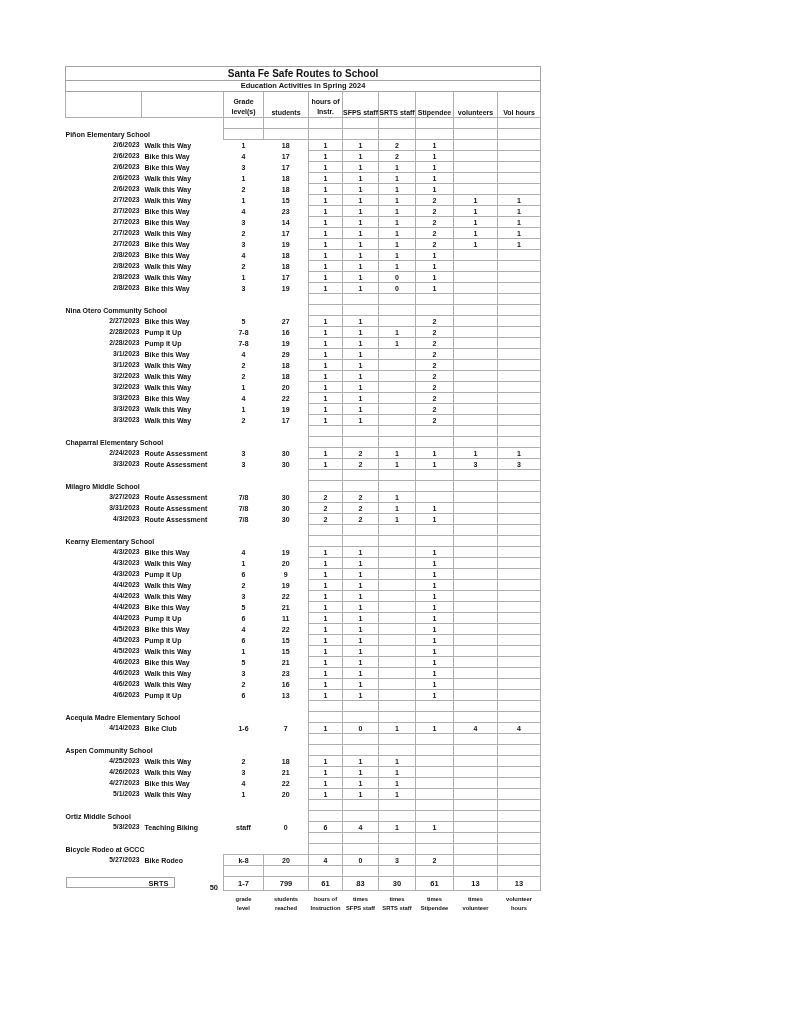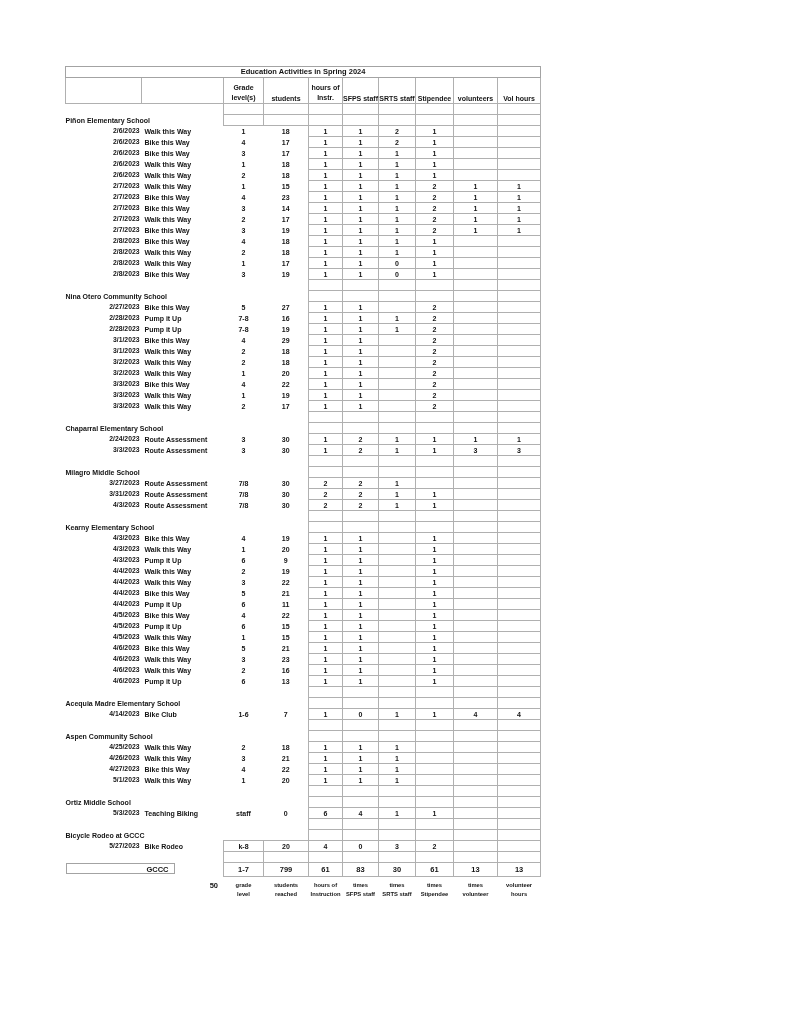--- a/index.html
+++ b/index.html
@@ -26,21 +26,21 @@
   td.num{text-align:center;}
   td.school{font-weight:700;text-align:left;font-size:7px;}
   tr.total-row td{height:13px;}
   .total-wrap{position:relative;height:13px;}
   .total-box{
     position:absolute;left:0;top:0;width:109px;height:11px;
     border:1px solid #a3a3a3;text-align:right;padding-right:5px;
     font-size:7.5px;font-weight:700;line-height:11px;box-sizing:border-box;
   }
   .total-count{
-    position:absolute;right:5px;top:16px;font-size:7.5px;font-weight:700;line-height:13px;
+    position:absolute;right:5px;top:4px;font-size:7.5px;font-weight:700;line-height:13px;
   }
   tr.total-row td.num{font-size:7.5px;font-weight:700;}
   tr.footer-row td{height:26px;vertical-align:top;padding-top:4px;text-align:center;
     font-size:5.8px;font-weight:700;}
   tr.footer-row td span{display:block;line-height:1.6;}
 </style>
 </head>
 <body>
 
 <div class="sheet">
@@ -51,20 +51,23 @@
         <col style="width:40px">
       <col style="width:45px">
         <col style="width:34px">
         <col style="width:36px">
       <col style="width:37px">
         <col style="width:38px">
         <col style="width:44px">
       <col style="width:43px">
     </colgroup>
     <tbody>
+      <tr class="title-row">
+        <td colspan="10">Santa Fe Safe Routes to School</td>
+      </tr>
       <tr class="subtitle-row">
         <td colspan="10">Education Activities in Spring 2024</td>
       </tr>
       <tr class="header-row">
         <td class="b"></td>
         <td class="b"></td>
         <td class="b">
           <span>Grade</span>
           <span>level(s)</span>
         </td>
@@ -896,21 +899,21 @@
           <td class="b"></td>
           <td class="b"></td>
           <td class="b"></td>
           <td class="b"></td>
           <td class="b"></td>
           <td class="b"></td>
         </tr>
         <tr class="total-row">
           <td colspan="2">
             <div class="total-wrap">
-              <div class="total-box">GCCC</div>
+              <div class="total-box">SRTS</div>
               <span class="total-count">50</span>
             </div>
           </td>
           <td class="b num">1-7</td>
           <td class="b num">799</td>
           <td class="b num">61</td>
           <td class="b num">83</td>
           <td class="b num">30</td>
           <td class="b num">61</td>
           <td class="b num">13</td>

